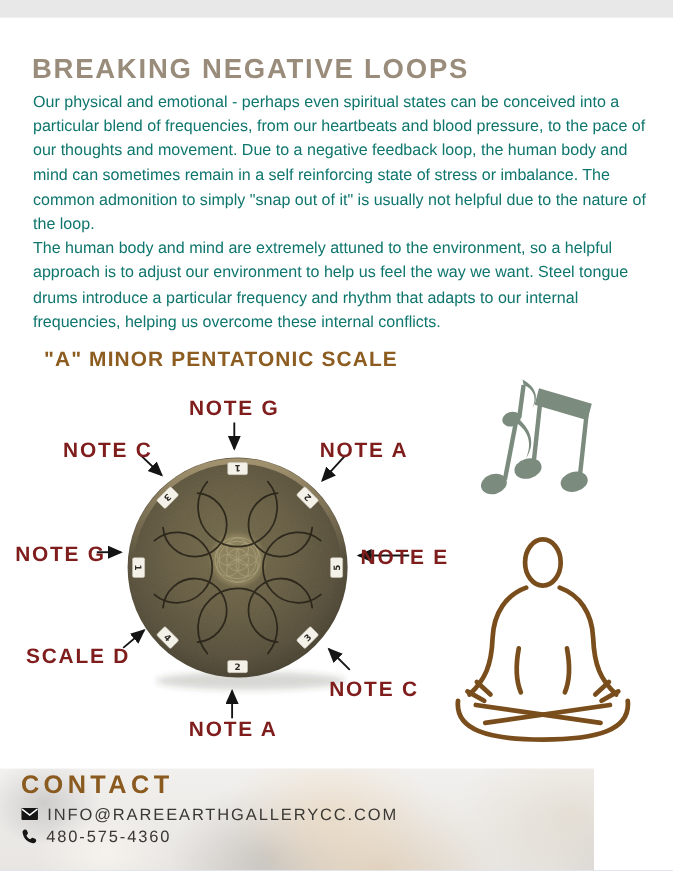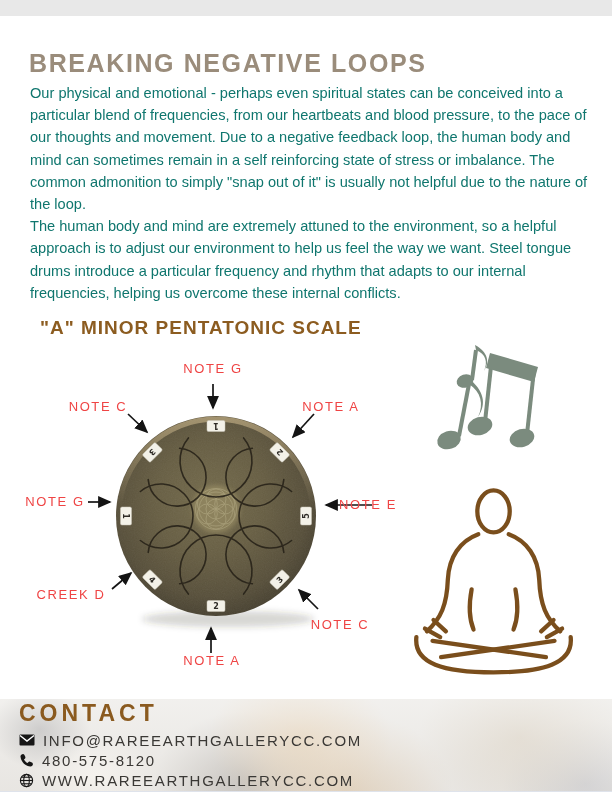--- a/index.html
+++ b/index.html
@@ -19,28 +19,28 @@
   }
   .intro p { margin:0; }
   .scale-heading {
     position:absolute; left:40px; top:301px; margin:0;
     font-size:19px; font-weight:bold; letter-spacing:1px;
     color:#8c5c20; white-space:nowrap;
   }
   .diagram-svg { position:absolute; left:0; top:330px; }
   .note-label {
     position:absolute; transform:translateX(-50%);
-    font-size:13px; font-weight:normal; letter-spacing:1.6px;
-    color:#ef4444; white-space:nowrap;
+    font-size:19px; font-weight:bold; letter-spacing:1.6px;
+    color:#7f1d1d; white-space:nowrap;
   }
   .music-svg { position:absolute; left:428px; top:324px; }
   .meditation-svg { position:absolute; left:399px; top:463px; }
 
   .footer {
-    position:absolute; left:0; top:683px; width:612px; height:92px;
+    position:absolute; left:0; top:683px; width:540px; height:92px;
     background:
       linear-gradient(rgba(252,251,249,.80), rgba(249,247,244,.66)),
       radial-gradient(90px 60px at 95px 78px, rgba(238,233,223,.95), rgba(238,233,223,0) 70%),
       radial-gradient(70px 55px at 40px 30px, rgba(45,45,50,.85), rgba(45,45,50,0) 72%),
       radial-gradient(130px 95px at 300px 40px, rgba(186,138,72,.95), rgba(186,138,72,0) 70%),
       radial-gradient(150px 110px at 345px 92px, rgba(172,126,66,.85), rgba(172,126,66,0) 72%),
       radial-gradient(120px 90px at 245px 80px, rgba(66,58,48,.75), rgba(66,58,48,0) 75%),
       radial-gradient(140px 100px at 520px 38px, rgba(150,125,85,.7), rgba(150,125,85,0) 72%),
       radial-gradient(110px 85px at 585px 85px, rgba(88,94,114,.55), rgba(88,94,114,0) 75%),
       #c7c4bf;
@@ -194,21 +194,21 @@
       <line x1="318" y1="263" x2="299" y2="244" marker-end="url(#ah)"></line>
       <line x1="211" y1="307" x2="211" y2="282" marker-end="url(#ah)"></line>
     </g>
   </svg>
 
   <div class="note-label" style="left:213px; top:345px;">NOTE G</div>
   <div class="note-label" style="left:331px; top:383px;">NOTE A</div>
   <div class="note-label" style="left:368px; top:481px;">NOTE E</div>
   <div class="note-label" style="left:340px; top:601px;">NOTE C</div>
   <div class="note-label" style="left:212px; top:637px;">NOTE A</div>
-  <div class="note-label" style="left:71px;  top:571px;">CREEK D</div>
+  <div class="note-label" style="left:71px;  top:571px;">SCALE D</div>
   <div class="note-label" style="left:55px;  top:478px;">NOTE G</div>
   <div class="note-label" style="left:98px;  top:383px;">NOTE C</div>
 
   <svg class="music-svg" width="118" height="122" viewBox="0 0 118 122" fill="#7b8b7e">
     <g stroke="#7b8b7e" stroke-width="4" stroke-linecap="butt">
       <line x1="44" y1="40" x2="48" y2="10"></line>
       <line x1="31" y1="96" x2="41" y2="44"></line>
       <line x1="64" y1="17" x2="57" y2="82"></line>
       <line x1="106" y1="30" x2="99" y2="94"></line>
     </g>
@@ -248,35 +248,23 @@
         </span>
         <span>INFO@RAREEARTHGALLERYCC.COM</span>
       </div>
 
       <div class="contact-row">
         <span class="ficon">
           <svg width="15" height="15" viewBox="0 0 16 16">
             <path fill="#161616" d="M3.7 1.2 C4.6 1 5.4 1.4 5.8 2.2 L6.7 4.1 C7 4.8 6.8 5.6 6.2 6.1 L5.3 6.9 C6.1 8.5 7.5 9.9 9.1 10.7 L9.9 9.8 C10.4 9.2 11.2 9 11.9 9.3 L13.8 10.2 C14.6 10.6 15 11.4 14.8 12.3 C14.5 13.6 13.3 14.6 11.9 14.4 C6.3 13.6 2.4 9.7 1.6 4.1 C1.4 2.7 2.4 1.5 3.7 1.2 Z"></path>
           </svg>
         </span>
-        <span>480-575-8120</span>
+        <span>480-575-4360</span>
       </div>
 
-      <div class="contact-row">
-        <span class="ficon">
-          <svg width="15" height="15" viewBox="0 0 16 16" fill="none" stroke="#161616" stroke-width="1.2">
-            <circle cx="8" cy="8" r="6.5"></circle>
-            <ellipse cx="8" cy="8" rx="3" ry="6.5"></ellipse>
-            <line x1="1.5" y1="8" x2="14.5" y2="8"></line>
-            <line x1="2.5" y1="4.5" x2="13.5" y2="4.5"></line>
-            <line x1="2.5" y1="11.5" x2="13.5" y2="11.5"></line>
-          </svg>
-        </span>
-        <span>WWW.RAREEARTHGALLERYCC.COM</span>
-      </div>
     </div>
 
 
   </div>
 
   <div class="bottom-strip"></div>
 
 </div>
 
 </body></html>

